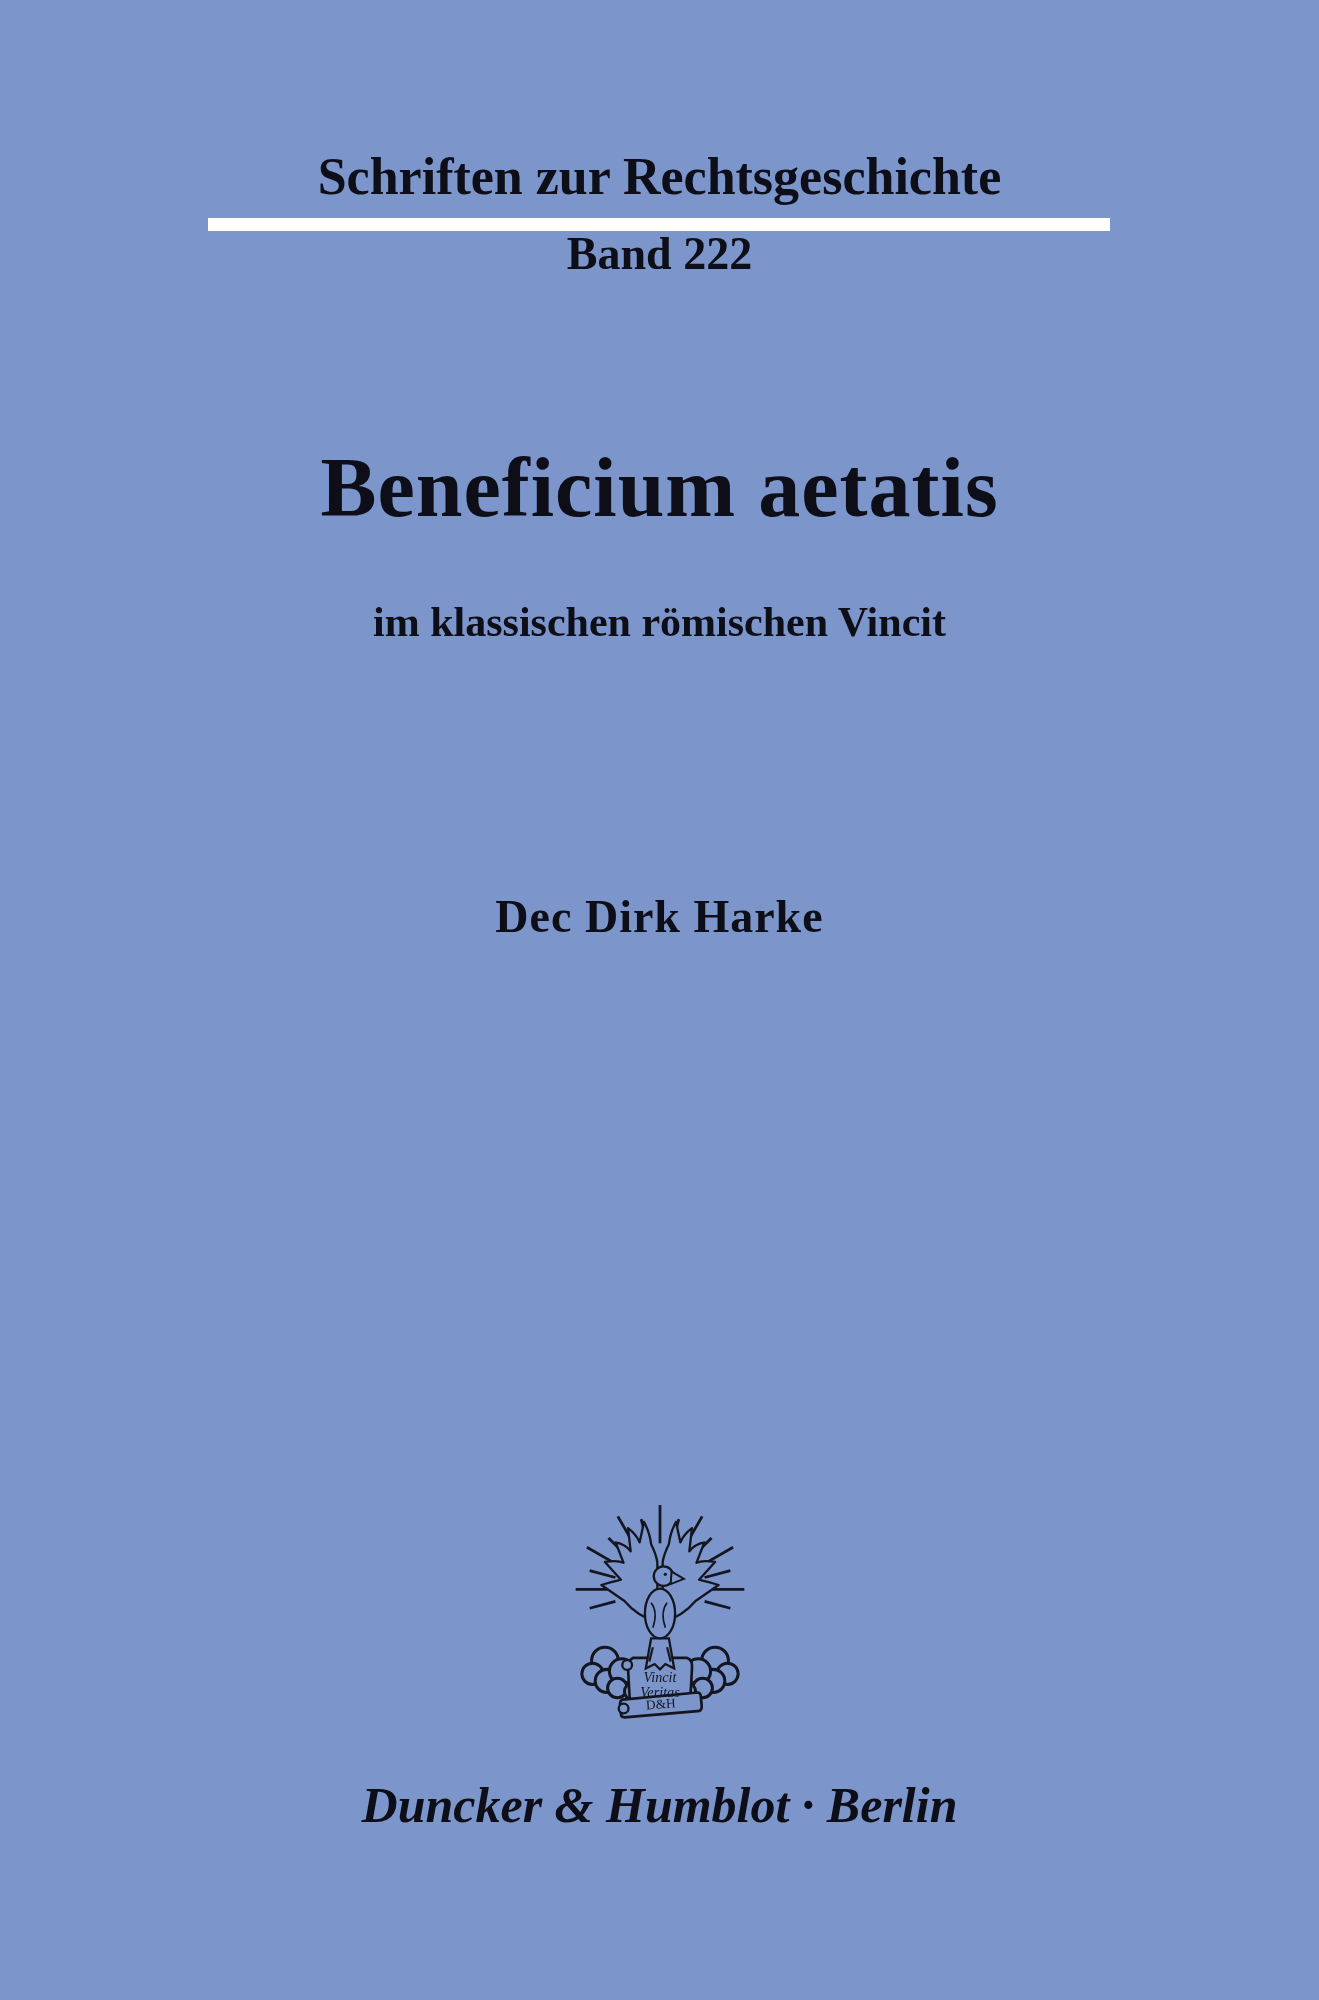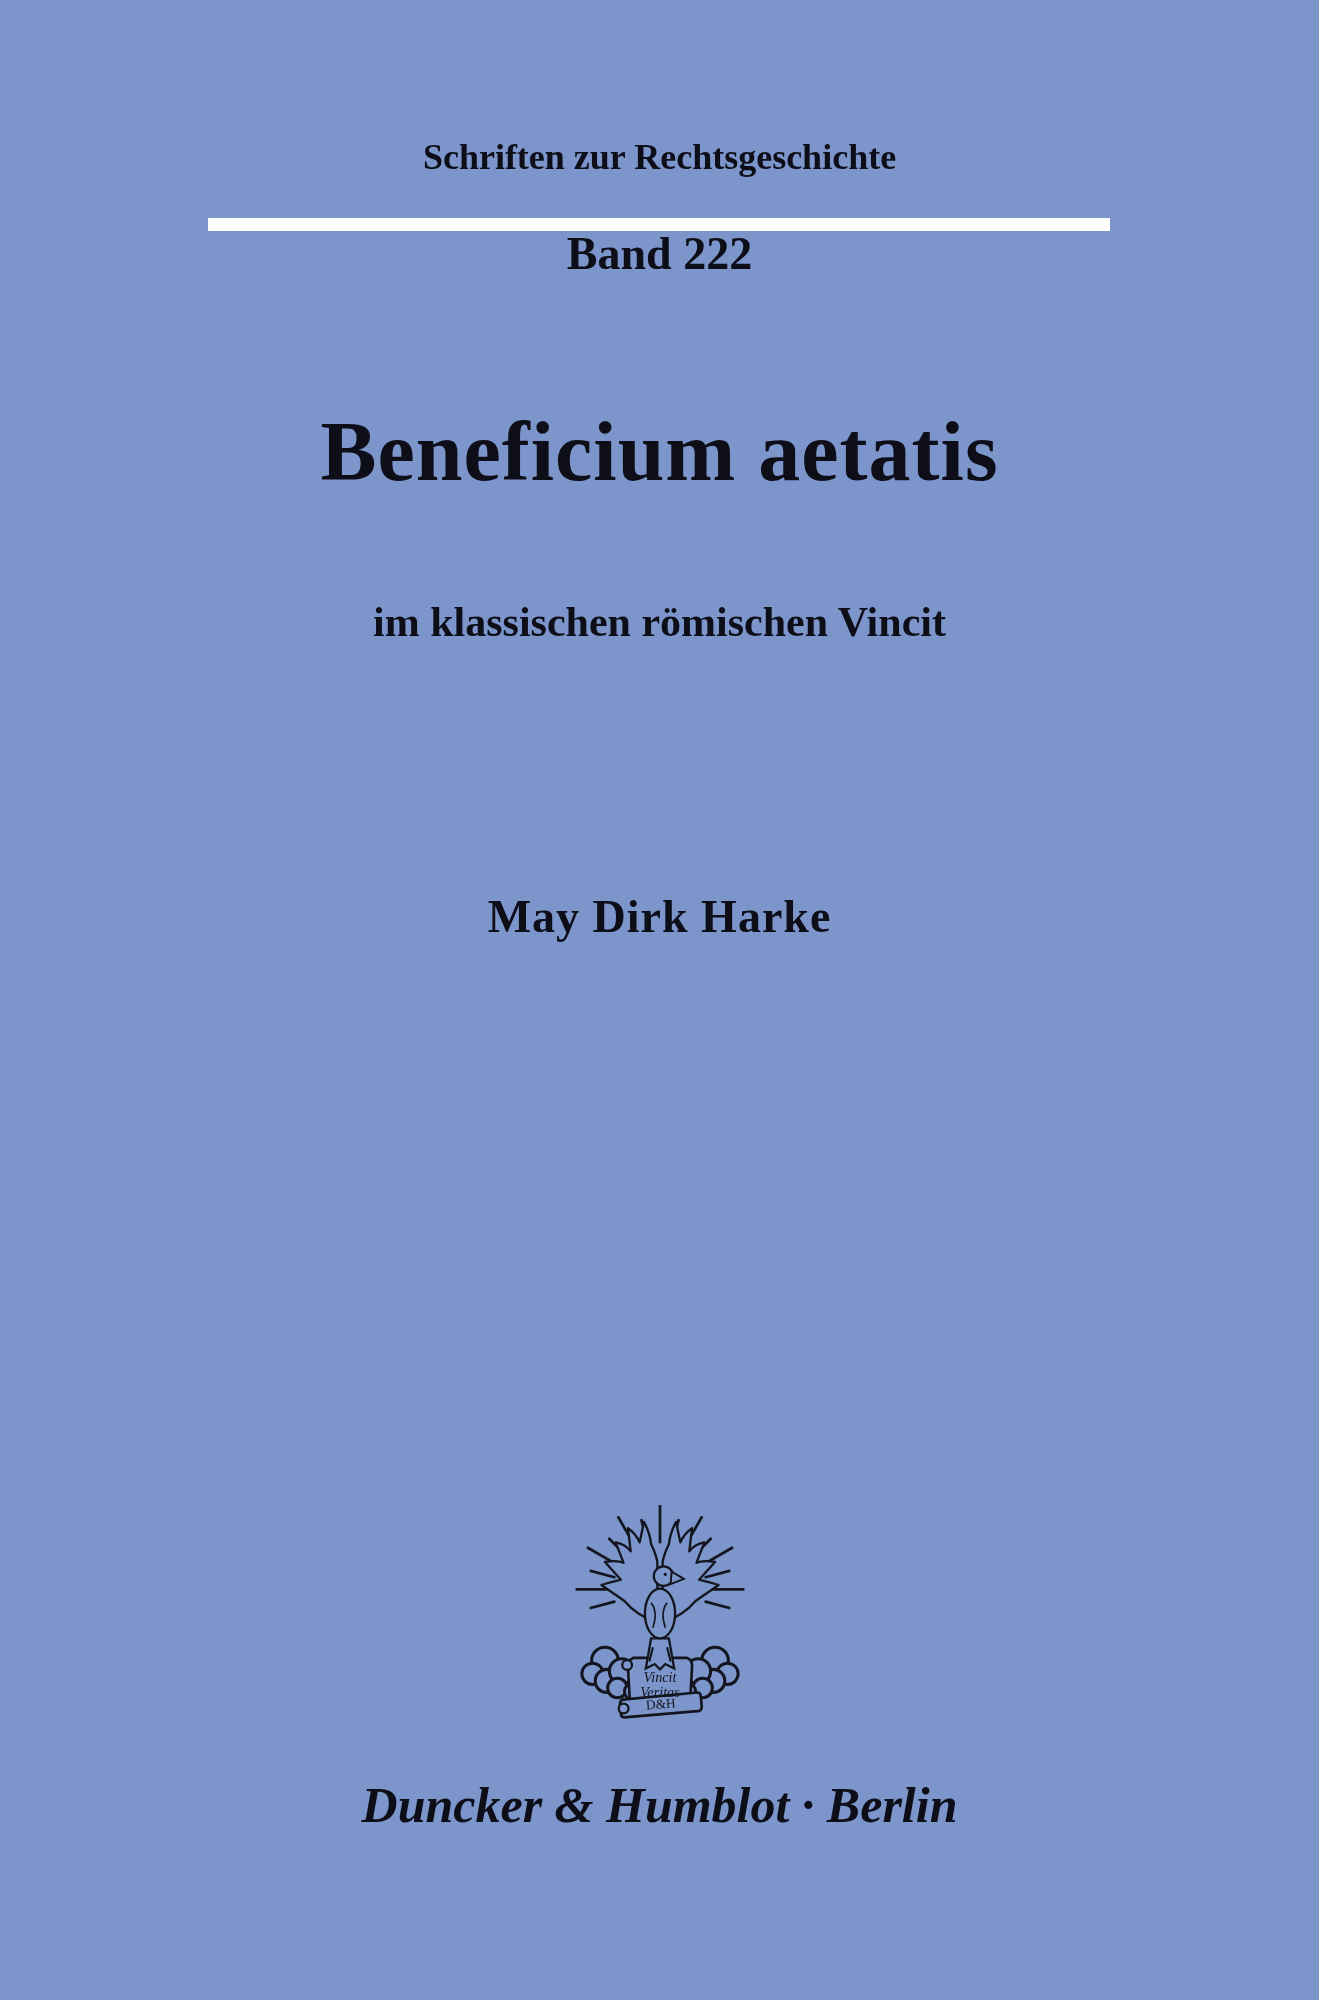--- a/index.html
+++ b/index.html
@@ -24,37 +24,37 @@
     position: absolute;
     left: 0;
     width: 100%;
     text-align: center;
     font-weight: bold;
     line-height: 1.15;
     margin: 0;
     white-space: nowrap;
   }
   .series-title {
-    top: 137px;
-    font-size: 36px;
+    top: 147px;
+    font-size: 52px;
   }
   .series-rule {
     position: absolute;
     top: 218px;
     left: 208px;
     width: 902px;
     height: 13px;
     background: #ffffff;
   }
   .series-volume {
     top: 228px;
     font-size: 46px;
   }
   .book-title {
-    top: 404px;
+    top: 440px;
     font-size: 84px;
     letter-spacing: 1px;
   }
   .book-subtitle {
     top: 547px;
     font-size: 42px;
     line-height: 1.2;
   }
   .author-byline {
     top: 807px;
@@ -107,21 +107,21 @@
   <div class="centered series-volume">Band 222</div>
 
   <h1 class="centered book-title">Beneficium aetatis</h1>
 
   <h2 class="centered book-subtitle">
     <br>
     <span>im klassischen römischen Vincit</span>
   </h2>
 
 
-  <div class="centered author-name">May Dirk Harke</div>
+  <div class="centered author-name">Dec Dirk Harke</div>
 
   <div class="publisher-logo">
     <svg viewBox="0 0 200 250" xmlns="http://www.w3.org/2000/svg">
 
       <g class="logo-line" stroke-width="3.1">
         <line x1="49.8" y1="116.5" x2="20.8" y2="124.2"></line>
         <line x1="48" y1="103" x2="5" y2="103"></line>
         <line x1="49.8" y1="89.5" x2="20.8" y2="81.8"></line>
         <line x1="55" y1="77" x2="17.7" y2="55.5"></line>
         <line x1="63.2" y1="66.2" x2="42" y2="45"></line>

